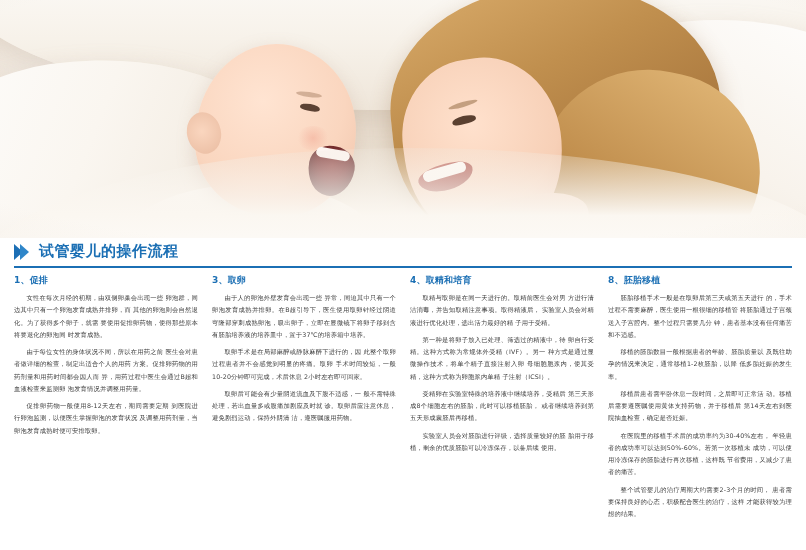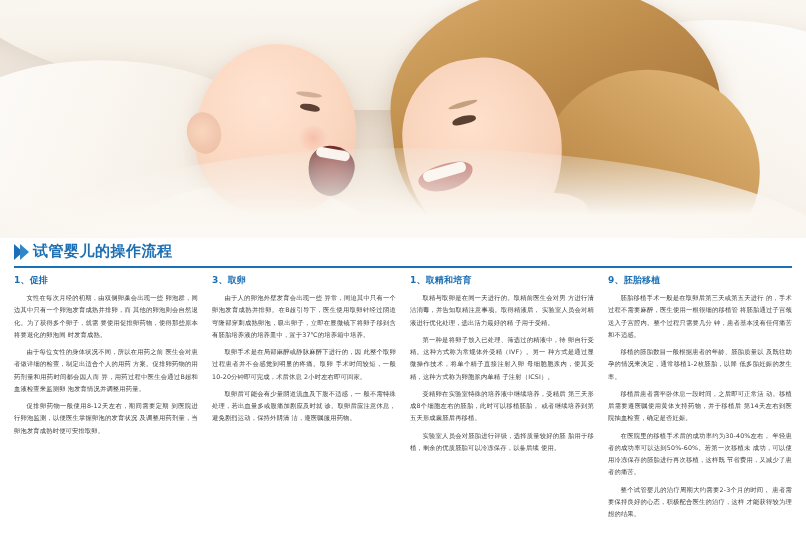--- a/index.html
+++ b/index.html
@@ -210,21 +210,21 @@
     background: radial-gradient(ellipse 120% 110% at 50% 45%, rgba(255,255,255,0) 55%, rgba(225,212,196,0.45) 100%);
   }
 
   
   .title-row {
     position: absolute;
     left: 14px;
     top: 242px;
     display: flex;
     align-items: center;
-    gap: 7px;
+    gap: 13px;
   }
   .title-chevrons {
     display: flex;
     align-items: center;
   }
   .chev {
     width: 0; height: 0;
     border-top: 8px solid transparent;
     border-bottom: 8px solid transparent;
     border-left: 9px solid #1c6fb5;
@@ -328,31 +328,31 @@
     <div class="col">
       <div class="col-head">3、取卵</div>
       <div class="col-body">
         <p>由于人的卵泡外壁发育会出现一些 异常，同迫其中只有一个卵泡发育成熟并排卵。在B超引导下，医生使用取卵针经过阴道穹隆部穿刺成熟卵泡，吸出卵子，立即在显微镜下将卵子移到含有胚胎培养液的培养皿中，置于37℃的培养箱中培养。</p>
         <p>取卵手术是在局部麻醉或静脉麻醉下进行的，因 此整个取卵过程患者并不会感觉到明显的疼痛。取卵 手术时间较短，一般10-20分钟即可完成，术后休息 2小时左右即可回家。</p>
         <p>取卵后可能会有少量阴道流血及下腹不适感，一 般不需特殊处理，若出血量多或腹痛加剧应及时就 诊。取卵后应注意休息，避免剧烈运动，保持外阴清 洁，遵医嘱服用药物。</p>
       </div>
     </div>
 
     <div class="col">
-      <div class="col-head">1、取精和培育</div>
+      <div class="col-head">4、取精和培育</div>
       <div class="col-body">
         <p>取精与取卵是在同一天进行的。取精前医生会对男 方进行清洁消毒，并告知取精注意事项。取得精液后， 实验室人员会对精液进行优化处理，选出活力最好的精 子用于受精。</p>
         <p>第一种是将卵子放入已处理、筛选过的精液中，待 卵自行受精。这种方式称为常规体外受精（IVF）。另一 种方式是通过显微操作技术，将单个精子直接注射入卵 母细胞胞浆内，使其受精，这种方式称为卵胞浆内单精 子注射（ICSI）。</p>
         <p>受精卵在实验室特殊的培养液中继续培养，受精后 第三天形成8个细胞左右的胚胎，此时可以移植胚胎， 或者继续培养到第五天形成囊胚后再移植。</p>
         <p>实验室人员会对胚胎进行评级，选择质量较好的胚 胎用于移植，剩余的优质胚胎可以冷冻保存，以备后续 使用。</p>
       </div>
     </div>
 
     <div class="col">
-      <div class="col-head">9、胚胎移植</div>
+      <div class="col-head">8、胚胎移植</div>
       <div class="col-body">
         <p>胚胎移植手术一般是在取卵后第三天或第五天进行 的，手术过程不需要麻醉，医生使用一根很细的移植管 将胚胎通过子宫颈送入子宫腔内。整个过程只需要几分 钟，患者基本没有任何痛苦和不适感。</p>
         <p>移植的胚胎数目一般根据患者的年龄、胚胎质量以 及既往助孕的情况来决定，通常移植1-2枚胚胎，以降 低多胎妊娠的发生率。</p>
         <p>移植后患者需平卧休息一段时间，之后即可正常活 动。移植后需要遵医嘱使用黄体支持药物，并于移植后 第14天左右到医院抽血检查，确定是否妊娠。</p>
         <p>在医院里的移植手术后的成功率约为30-40%左右， 年轻患者的成功率可以达到50%-60%。若第一次移植未 成功，可以使用冷冻保存的胚胎进行再次移植，这样既 节省费用，又减少了患者的痛苦。</p>
         <p>整个试管婴儿的治疗周期大约需要2-3个月的时间， 患者需要保持良好的心态，积极配合医生的治疗，这样 才能获得较为理想的结果。</p>
       </div>
     </div>
 
   </div>

